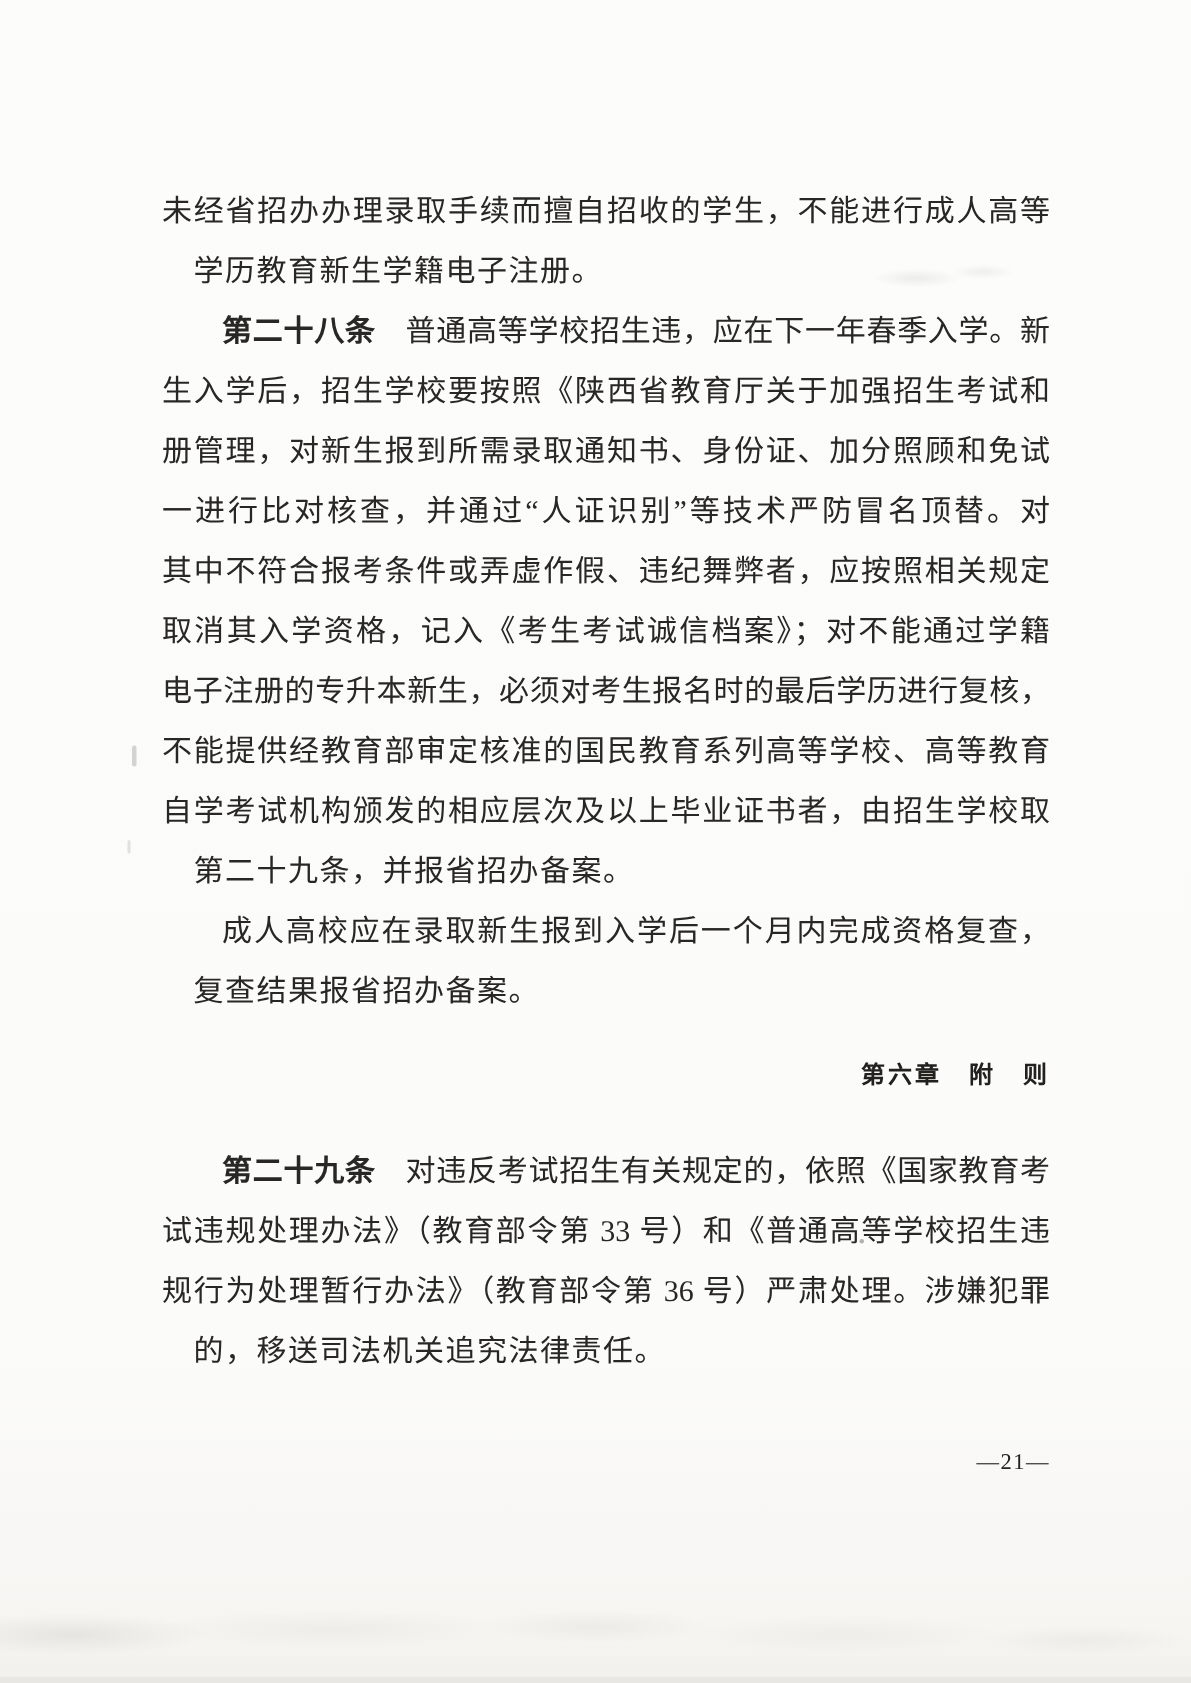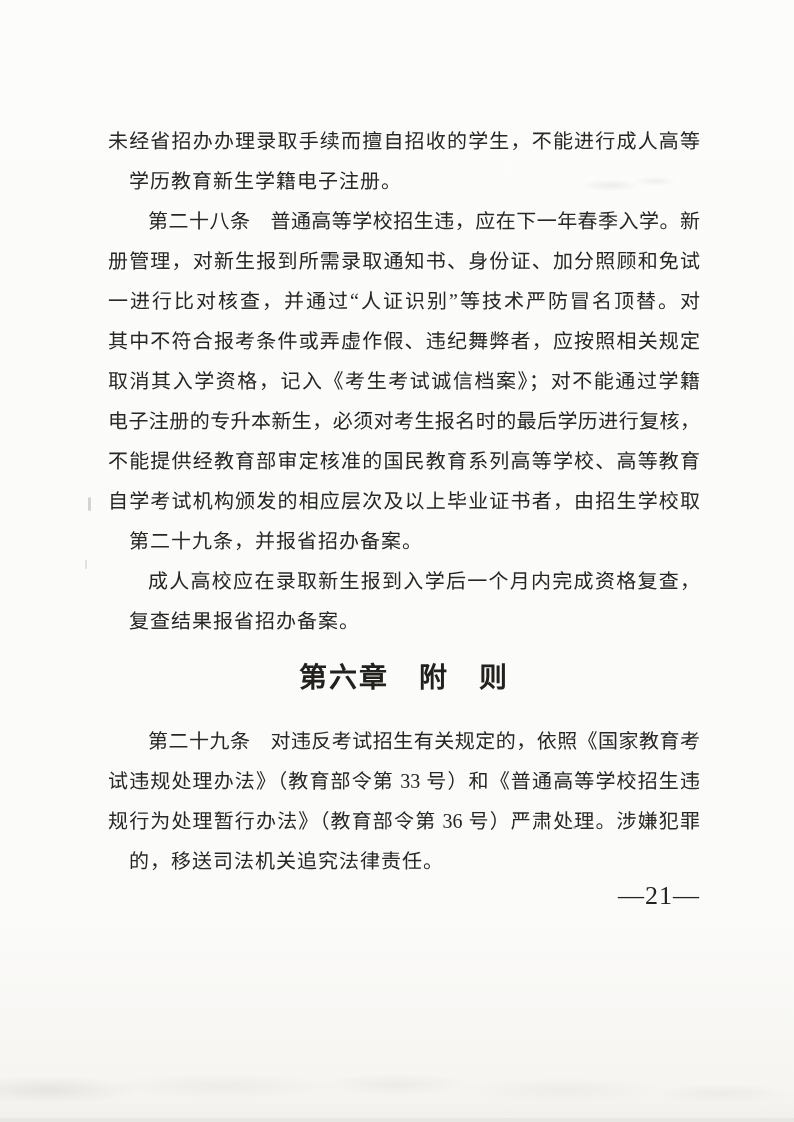--- a/index.html
+++ b/index.html
@@ -38,44 +38,45 @@
     white-space: normal;
   }
   .last {
     letter-spacing: 1px;
     margin-left: 21px;
   }
   .indent {
     text-indent: 40px;
   }
   .term {
-    font-weight: 400;
+    font-weight: 700;
     margin-right: 20px;
   }
   .chapter {
     margin: 17px 0 16px 0;
     height: 40px;
     line-height: 40px;
-    text-align: center;
-    font-size: 28px;
+    text-align: right;
+    font-size: 16px;
     font-weight: 700;
     font-family: "Liberation Sans", "DejaVu Sans", sans-serif;
     letter-spacing: 2px;
     color: #23211e;
   }
   .gap-before {
     margin-top: 23px;
   }
   .page-number {
     height: 30px;
     line-height: 30px;
     text-align: right;
-    font-size: 26px;
+    font-size: 15px;
     letter-spacing: 1px;
     color: #24221f;
+    margin-top: 39px;
   }
   
   .ghost-smudge {
     position: absolute;
     left: 583px;
     top: 170px;
     width: 100px;
     height: 28px;
     background:
       radial-gradient(42px 9px at 28% 55%, rgba(125,122,115,0.12), transparent 70%),
@@ -134,20 +135,21 @@
 <body>
 
 <div class="scan-page">
 
   <main class="body-text">
 
     <div class="line full">未经省招办办理录取手续而擅自招收的学生，不能进行成人高等</div>
     <div class="line last">学历教育新生学籍电子注册。</div>
 
     <div class="line full indent"><span class="term">第二十八条</span><span>普通高等学校招生违，应在下一年春季入学。新</span></div>
+    <div class="line full">生入学后，招生学校要按照《陕西省教育厅关于加强招生考试和</div>
     <div class="line full">册管理，对新生报到所需录取通知书、身份证、加分照顾和免试</div>
     <div class="line full">一进行比对核查，并通过“人证识别”等技术严防冒名顶替。对</div>
     <div class="line full">其中不符合报考条件或弄虚作假、违纪舞弊者，应按照相关规定</div>
     <div class="line full">取消其入学资格，记入《考生考试诚信档案》；对不能通过学籍</div>
     <div class="line full">电子注册的专升本新生，必须对考生报名时的最后学历进行复核，</div>
     <div class="line full">不能提供经教育部审定核准的国民教育系列高等学校、高等教育</div>
     <div class="line full">自学考试机构颁发的相应层次及以上毕业证书者，由招生学校取</div>
     <div class="line last">第二十九条，并报省招办备案。</div>
 
     <div class="line full indent">成人高校应在录取新生报到入学后一个月内完成资格复查，</div>

